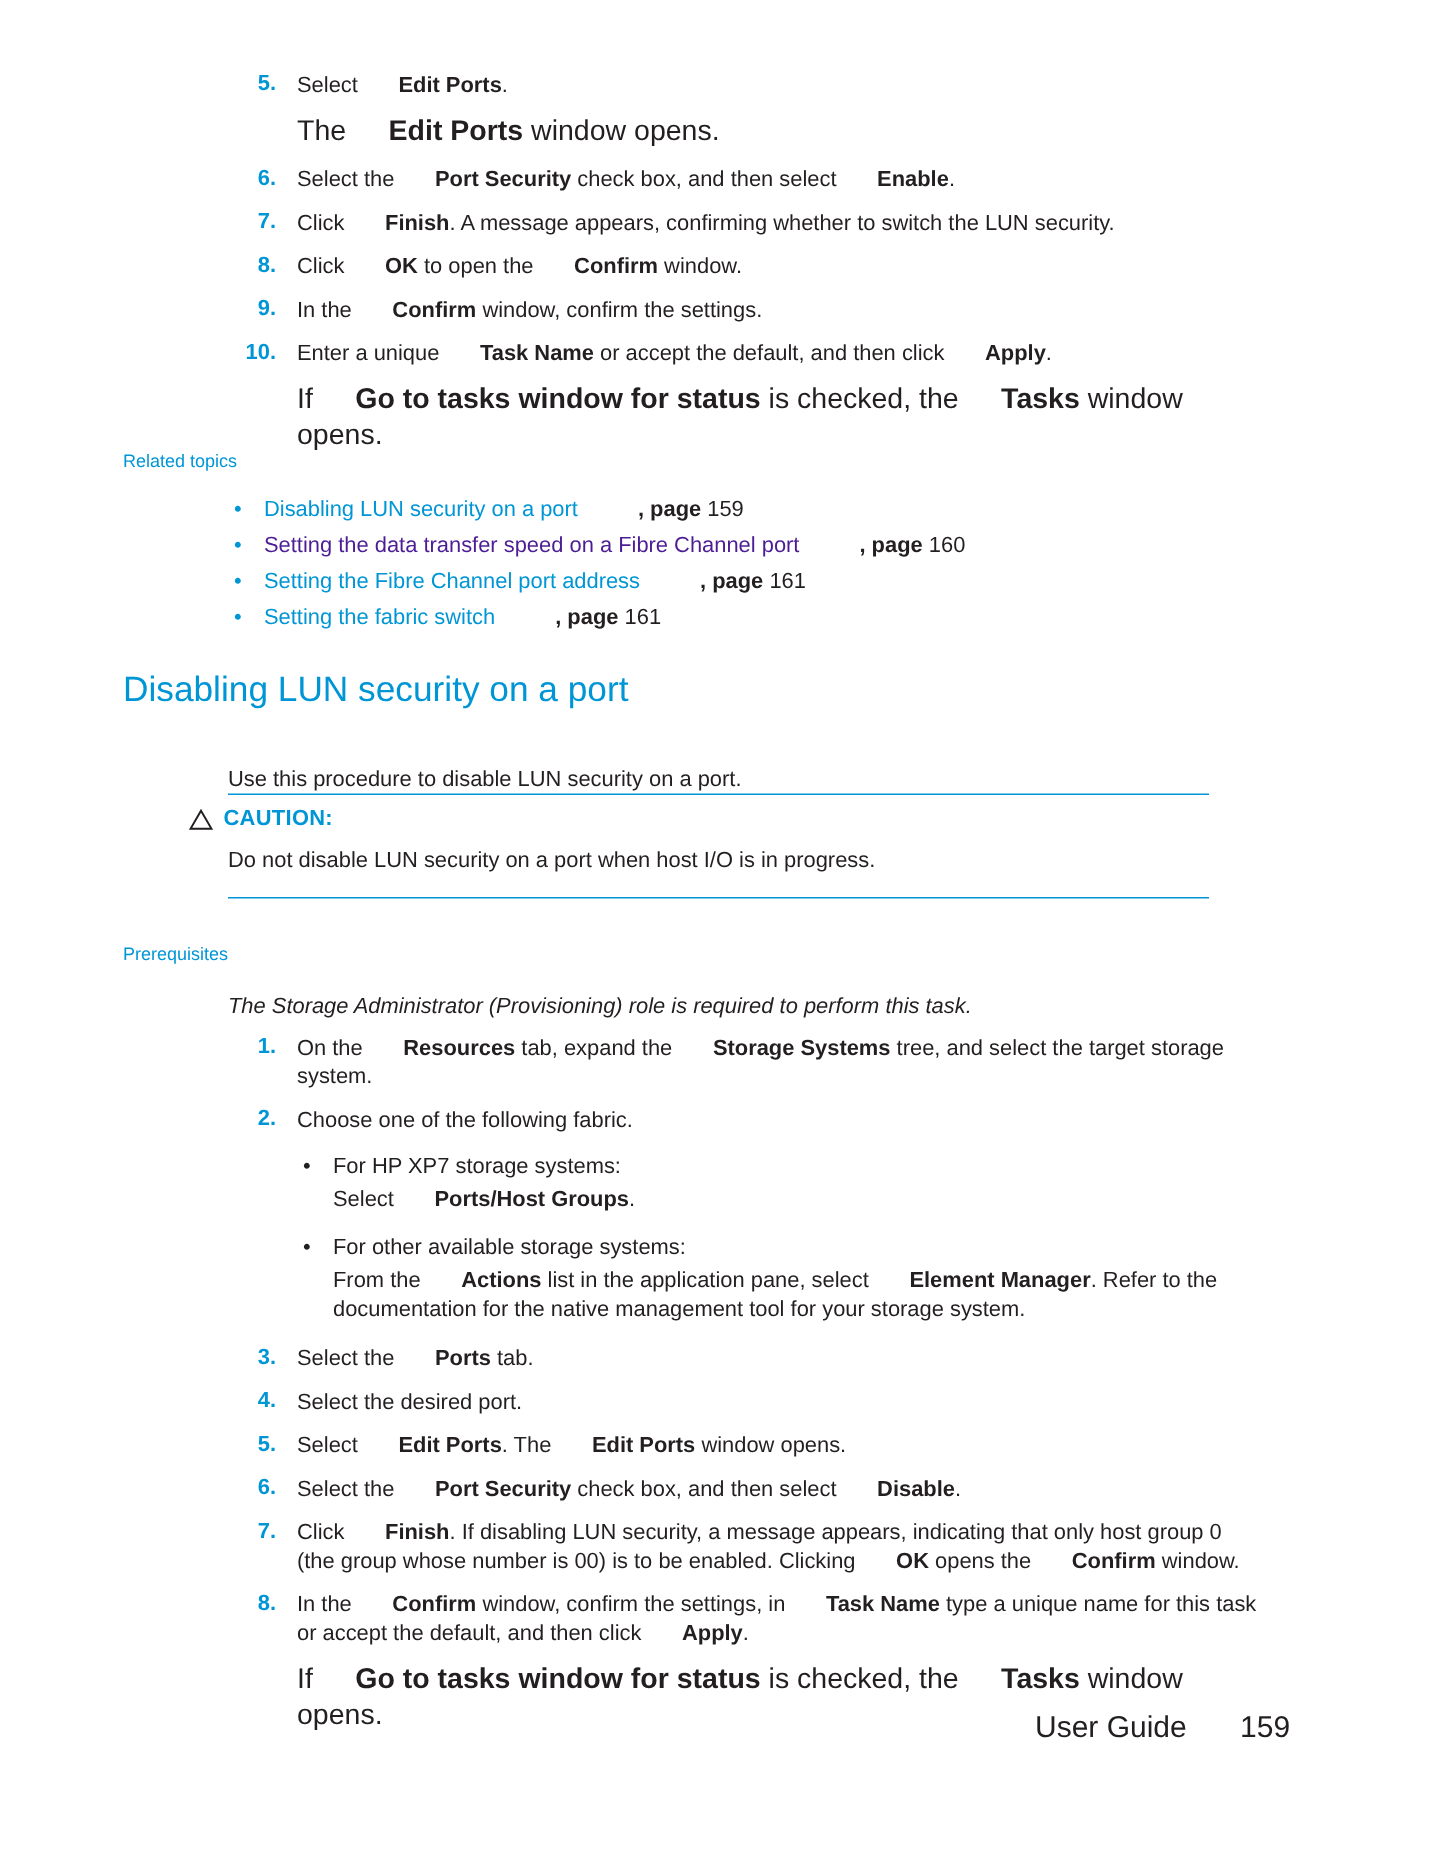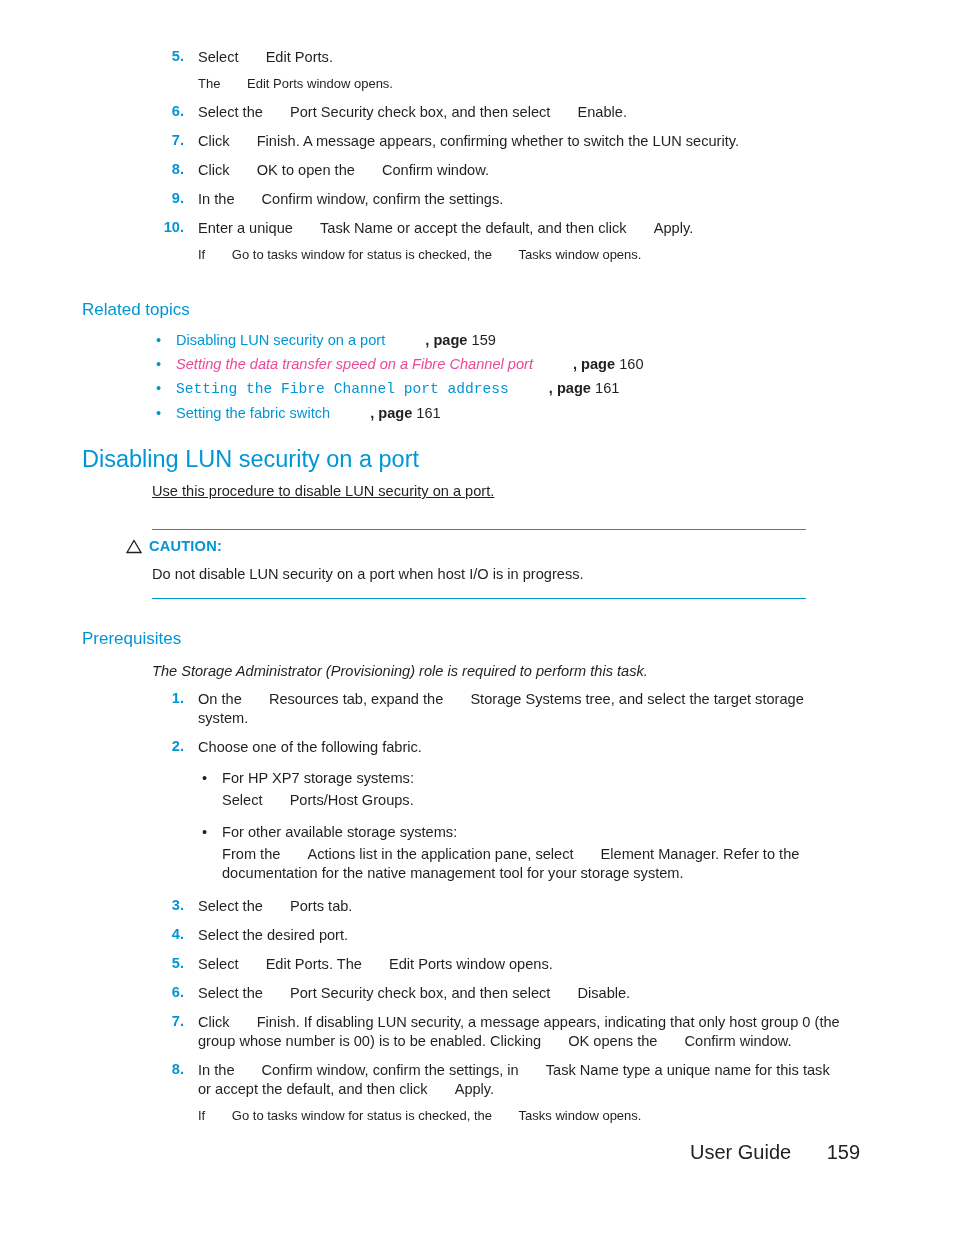--- a/index.html
+++ b/index.html
@@ -18,21 +18,21 @@
     background: #ffffff;
     overflow: hidden;
   }
 
   
   .body-text {
     font-size: 14.6px;
     line-height: 1.28;
     color: #231f20;
   }
-  b, .b { font-weight: normal; padding-left: 23px; }
+  b, .b { font-weight: bold; padding-left: 23px; }
 
   
   .proc { margin: 0; padding: 0; list-style: none; }
   .proc > li {
     position: relative;
     padding-left: 46px;
     margin-bottom: 10px;
   }
   .proc > li > .num {
     position: absolute;
@@ -45,21 +45,21 @@
     font-size: 14.6px;
   }
   .proc > li > .txt {
     display: block;
     font-size: 14.6px;
     line-height: 1.30;
   }
   .proc > li > .sub {
     display: block;
     margin-top: 9px;
-    font-size: 13px;
+    font-size: 19px;
     line-height: 1.30;
   }
 
   
   .bullets { margin: 0; padding: 0; list-style: none; }
   .bullets > li {
     position: relative;
     padding-left: 24px;
     margin-bottom: 5px;
     font-size: 14.6px;
@@ -83,21 +83,21 @@
   
   .h1 {
     color: #0096d6;
     font-size: 23.5px;
     font-weight: normal;
     line-height: 1.1;
     margin: 0;
   }
   .h2 {
     color: #0096d6;
-    font-size: 17px;
+    font-size: 12px;
     font-weight: normal;
     line-height: 1.1;
     margin: 0;
   }
 
   
   .caution {
     border-top: 1.6px solid #0096d6;
     border-bottom: 1.6px solid #0096d6;
     padding: 8px 0 14px 0;
@@ -126,21 +126,21 @@
     line-height: 1.30;
   }
 
   
   .region { position: absolute; }
 
   #top-proc   { left: 152px; top: 48px;  width: 690px; }
   #rel-head   { left: 82px;  top: 301px; }
   #rel-list   { left: 152px; top: 331px; width: 690px; }
   #main-head  { left: 82px;  top: 447px; }
-  #intro      { left: 152px; top: 482px; width: 690px; text-decoration: underline; }
+  #intro      { left: 152px; top: 511px; width: 690px; }
   #caution    { left: 152px; top: 529px; width: 654px; }
   #pre-head   { left: 82px;  top: 630px; text-align: center; }
   #pre-intro  { left: 152px; top: 662px; width: 690px; font-style: italic; }
   #pre-proc   { left: 152px; top: 690px; width: 690px; }
 
   .footer {
     position: absolute;
     left: 0;
     top: 1141px;
     width: 954px;
@@ -186,22 +186,22 @@
       <li>
         <span class="num">10.</span>
         <span class="txt"><span>Enter a unique </span><span class="b">Task Name</span><span> or accept the default, and then click </span><span class="b">Apply</span><span>.</span></span>
         <span class="sub"><span>If </span><span class="b">Go to tasks window for status</span><span> is checked, the </span><span class="b">Tasks</span><span> window opens.</span></span>
       </li>
     </ol>
 
   <h2 class="h2 region" id="rel-head">Related topics</h2>
   <ul class="bullets blue region" id="rel-list">
       <li><span class="dot">•</span><span style="color: rgb(0, 150, 214); cursor: pointer;">Disabling LUN security on a port</span><span class="pagenum">, page <span class="n">159</span></span></li>
-      <li><span class="dot">•</span><span style="color: #ec4899; cursor: pointer; font-style: italic;">Setting the data transfer speed on a Fibre Channel port</span><span class="pagenum">, page <span class="n">160</span></span></li>
-      <li><span class="dot">•</span><span style="color: rgb(0, 150, 214); cursor: pointer; font-family: Liberation Mono, monospace;">Setting the Fibre Channel port address</span><span class="pagenum">, page <span class="n">161</span></span></li>
+      <li><span class="dot">•</span><span style="color: #4c1d95; cursor: pointer;">Setting the data transfer speed on a Fibre Channel port</span><span class="pagenum">, page <span class="n">160</span></span></li>
+      <li><span class="dot">•</span><span style="color: rgb(0, 150, 214); cursor: pointer;">Setting the Fibre Channel port address</span><span class="pagenum">, page <span class="n">161</span></span></li>
       <li><span class="dot">•</span><span style="color: rgb(0, 150, 214); cursor: pointer;">Setting the fabric switch</span><span class="pagenum">, page <span class="n">161</span></span></li>
     </ul>
 
   <h1 class="h1 region" id="main-head">Disabling LUN security on a port</h1>
 
   <div class="region body-text" id="intro">Use this procedure to disable LUN security on a port.</div>
 
   <div class="region caution" id="caution">
     <div class="caution-head">
       <span class="caution-icon">

